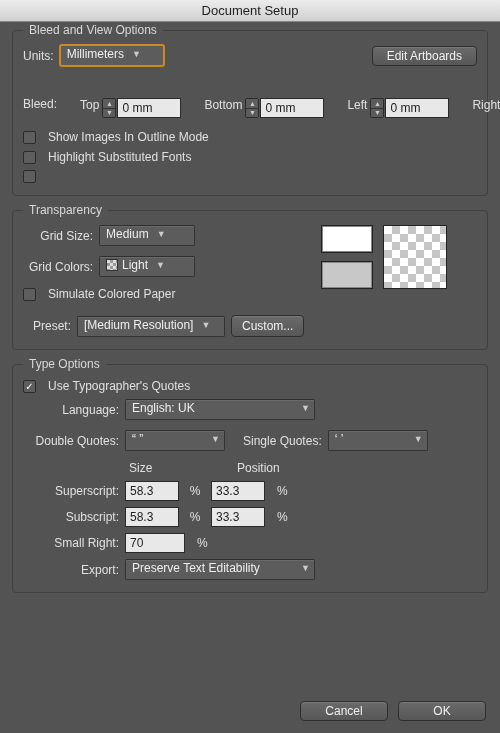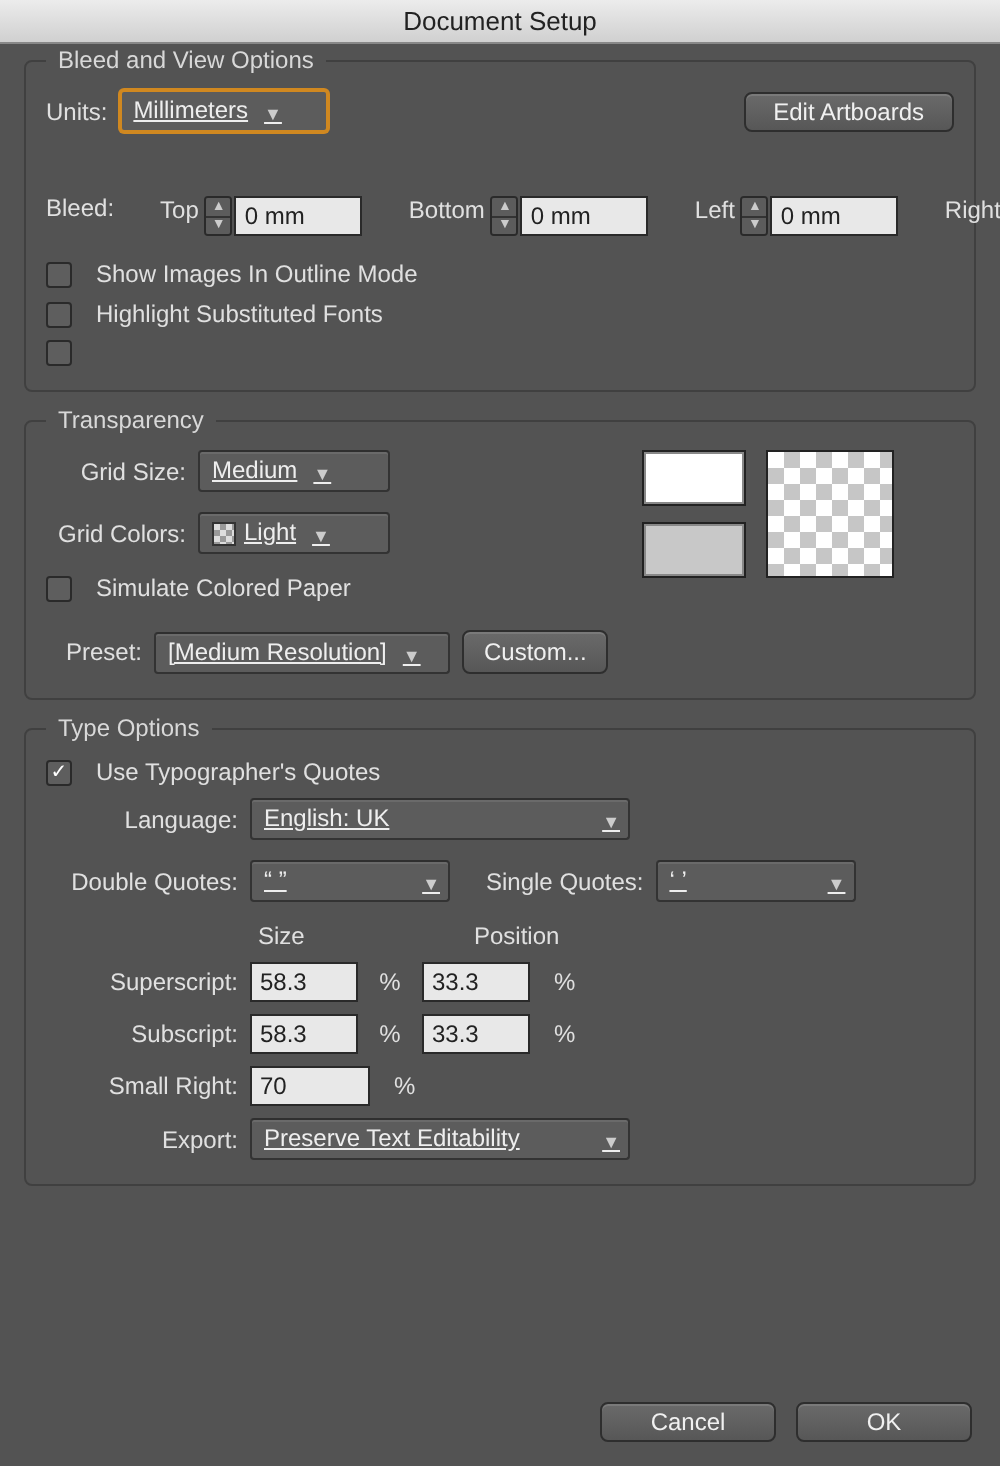--- a/index.html
+++ b/index.html
@@ -9,21 +9,21 @@
 
 .panel { padding: 8px 12px 0 12px; }
 
 .group { border: 1px solid #404040; border-radius: 4px; margin-bottom: 14px; padding: 14px 10px 12px 10px; position: relative; }
 .group-title { position: absolute; top: -8px; left: 10px; background: #535353; padding: 0 6px; font-size: 12px; color: #d8d8d8; }
 
 .row { display: flex; align-items: center; margin-bottom: 10px; gap: 6px; }
 .row.tight { margin-bottom: 6px; }
 label.lbl { color: #e0e0e0; font-size: 12px; }
 
-.dd { display: inline-flex; align-items: flex-end; background: #5c5c5c; border: 1px solid #333; border-top-color: #2f2f2f; border-radius: 2px; height: 21px; padding: 0 4px 3px 6px; color: #eee; font-size: 12px; box-shadow: inset 0 1px 0 #6a6a6a; text-decoration: underline; }
+.dd { display: inline-flex; align-items: center; background: #5c5c5c; border: 1px solid #333; border-top-color: #2f2f2f; border-radius: 2px; height: 21px; padding: 0 4px 3px 6px; color: #eee; font-size: 12px; box-shadow: inset 0 1px 0 #6a6a6a; }
 .dd.orange { border-color: #d08820; box-shadow: 0 0 0 1px #d08820; }
 .dd .caret { margin-left: 8px; font-size: 9px; color: #ccc; }
 
 .input { display: inline-flex; align-items: center; background: #e8e8e8; border: 1px solid #2a2a2a; height: 20px; padding: 0 4px; color: #222; font-size: 12px; min-width: 50px; }
 
 .btn { background: linear-gradient(#6a6a6a,#575757); border: 1px solid #2e2e2e; border-radius: 4px; color: #f0f0f0; height: 20px; padding: 0 14px; font-size: 12px; display: inline-flex; align-items: center; justify-content: center; box-shadow: inset 0 1px 0 #7a7a7a; }
 
 .stepper { display: inline-flex; flex-direction: column; width: 14px; height: 20px; border: 1px solid #2a2a2a; border-radius: 2px; overflow: hidden; margin-right: 1px; }
 .stepper div { flex: 1; background: #5c5c5c; display: flex; align-items: center; justify-content: center; font-size: 7px; color: #ccc; line-height: 1; }
 .stepper div:first-child { border-bottom: 1px solid #333; }

